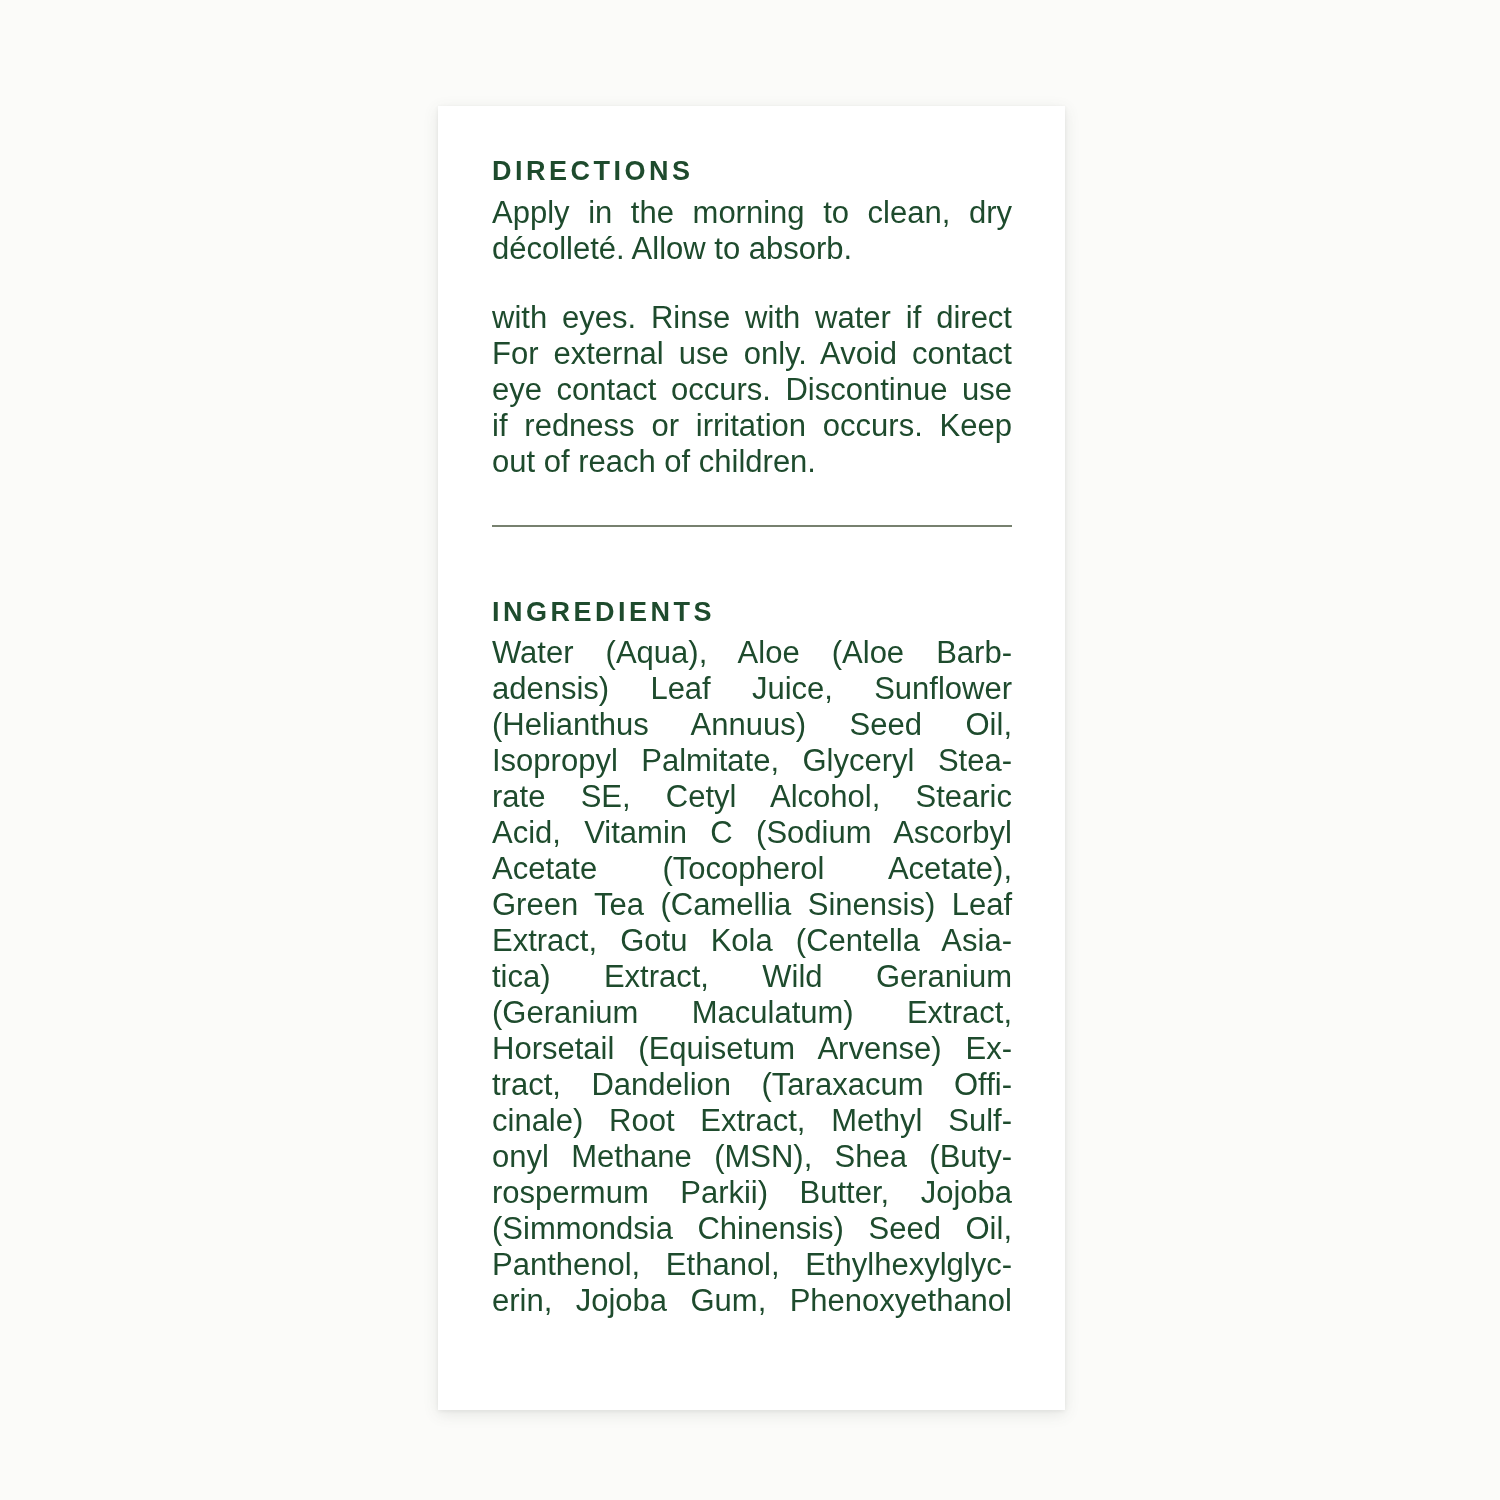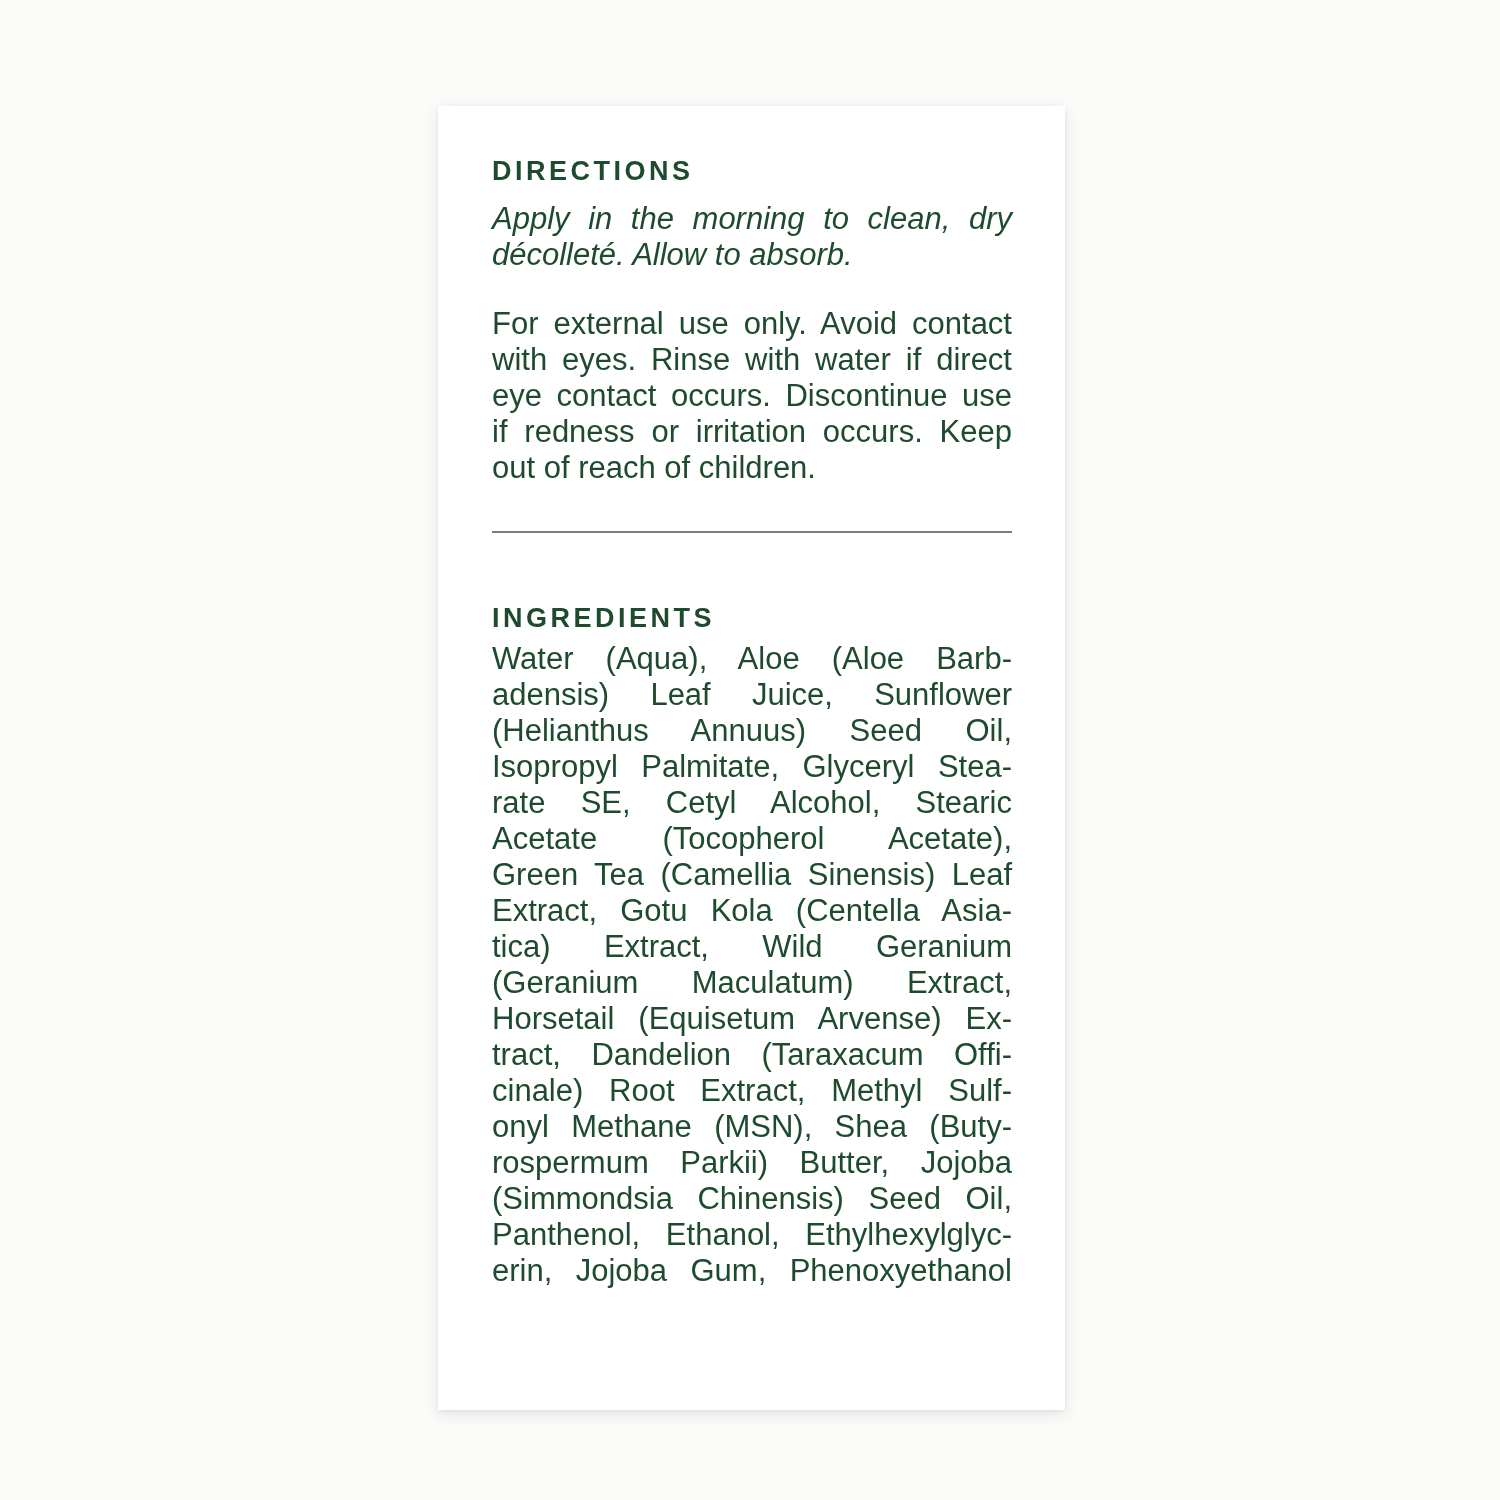--- a/index.html
+++ b/index.html
@@ -49,21 +49,21 @@
   }
   .para .line {
     text-align: justify;
     text-align-last: justify;
     white-space: normal;
   }
   
   .para.flow .line:last-child {
     text-align-last: left;
   }
-  .para1 { margin-top: 16px; font-style: italic; }
+  .para1 { margin-top: 10px; }
   .para2 { margin-top: 33px; }
   .para-ingredients { margin-top: 9px; }
   .divider {
     margin-top: 45px;
     width: 520px;
     height: 0;
     border-top: 2px solid #77816f;
   }
 </style>
 </head>
@@ -74,37 +74,38 @@
     <div class="content">
 
       <div class="section-heading h-directions">DIRECTIONS</div>
 
       <div class="para flow para1">
           <div class="line">Apply in the morning to clean, dry</div>
           <div class="line">décolleté. Allow to absorb.</div>
         </div>
 
       <div class="para flow para2">
+          <div class="line">with eyes. Rinse with water if direct</div>
           <div class="line">For external use only. Avoid contact</div>
-          <div class="line">with eyes. Rinse with water if direct</div>
           <div class="line">eye contact occurs. Discontinue use</div>
           <div class="line">if redness or irritation occurs. Keep</div>
           <div class="line">out of reach of children.</div>
         </div>
 
       <div class="divider"></div>
 
       <div class="section-heading h-ingredients">INGREDIENTS</div>
 
       <div class="para full para-ingredients">
           <div class="line">Water (Aqua), Aloe (Aloe Barb-</div>
           <div class="line">adensis) Leaf Juice, Sunflower</div>
           <div class="line">(Helianthus Annuus) Seed Oil,</div>
           <div class="line">Isopropyl Palmitate, Glyceryl Stea-</div>
           <div class="line">rate SE, Cetyl Alcohol, Stearic</div>
+          <div class="line">Acid, Vitamin C (Sodium Ascorbyl</div>
           <div class="line">Acetate (Tocopherol Acetate),</div>
           <div class="line">Green Tea (Camellia Sinensis) Leaf</div>
           <div class="line">Extract, Gotu Kola (Centella Asia-</div>
           <div class="line">tica) Extract, Wild Geranium</div>
           <div class="line">(Geranium Maculatum) Extract,</div>
           <div class="line">Horsetail (Equisetum Arvense) Ex-</div>
           <div class="line">tract, Dandelion (Taraxacum Offi-</div>
           <div class="line">cinale) Root Extract, Methyl Sulf-</div>
           <div class="line">onyl Methane (MSN), Shea (Buty-</div>
           <div class="line">rospermum Parkii) Butter, Jojoba</div>

